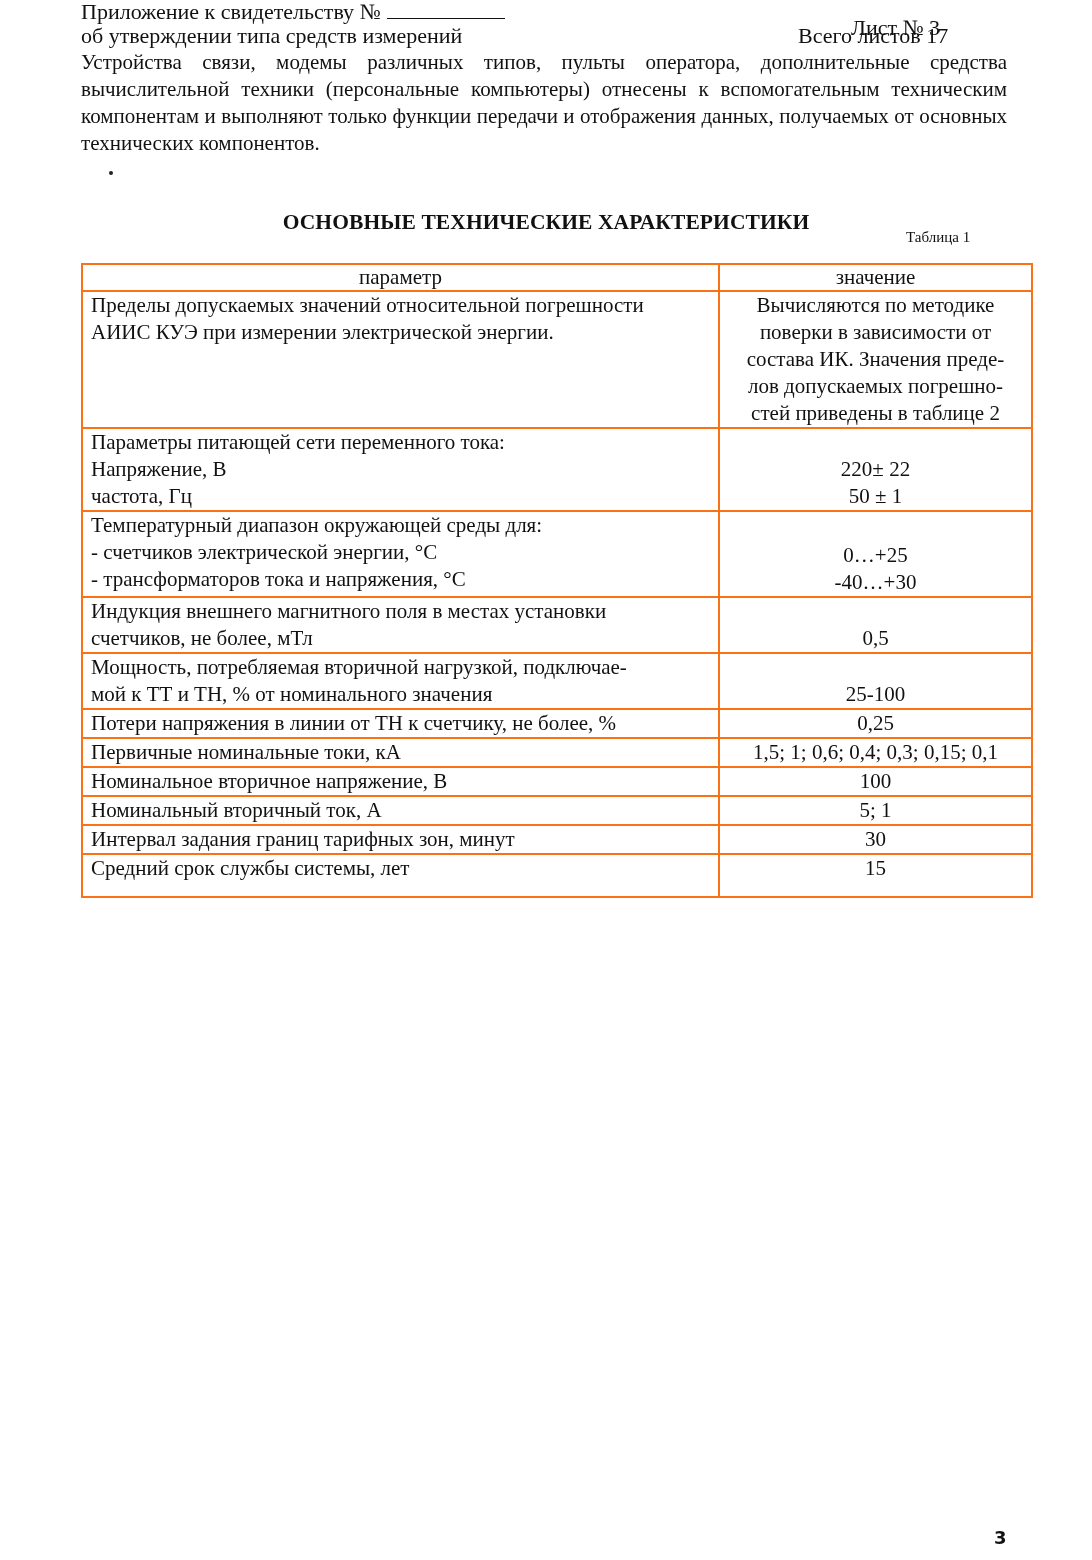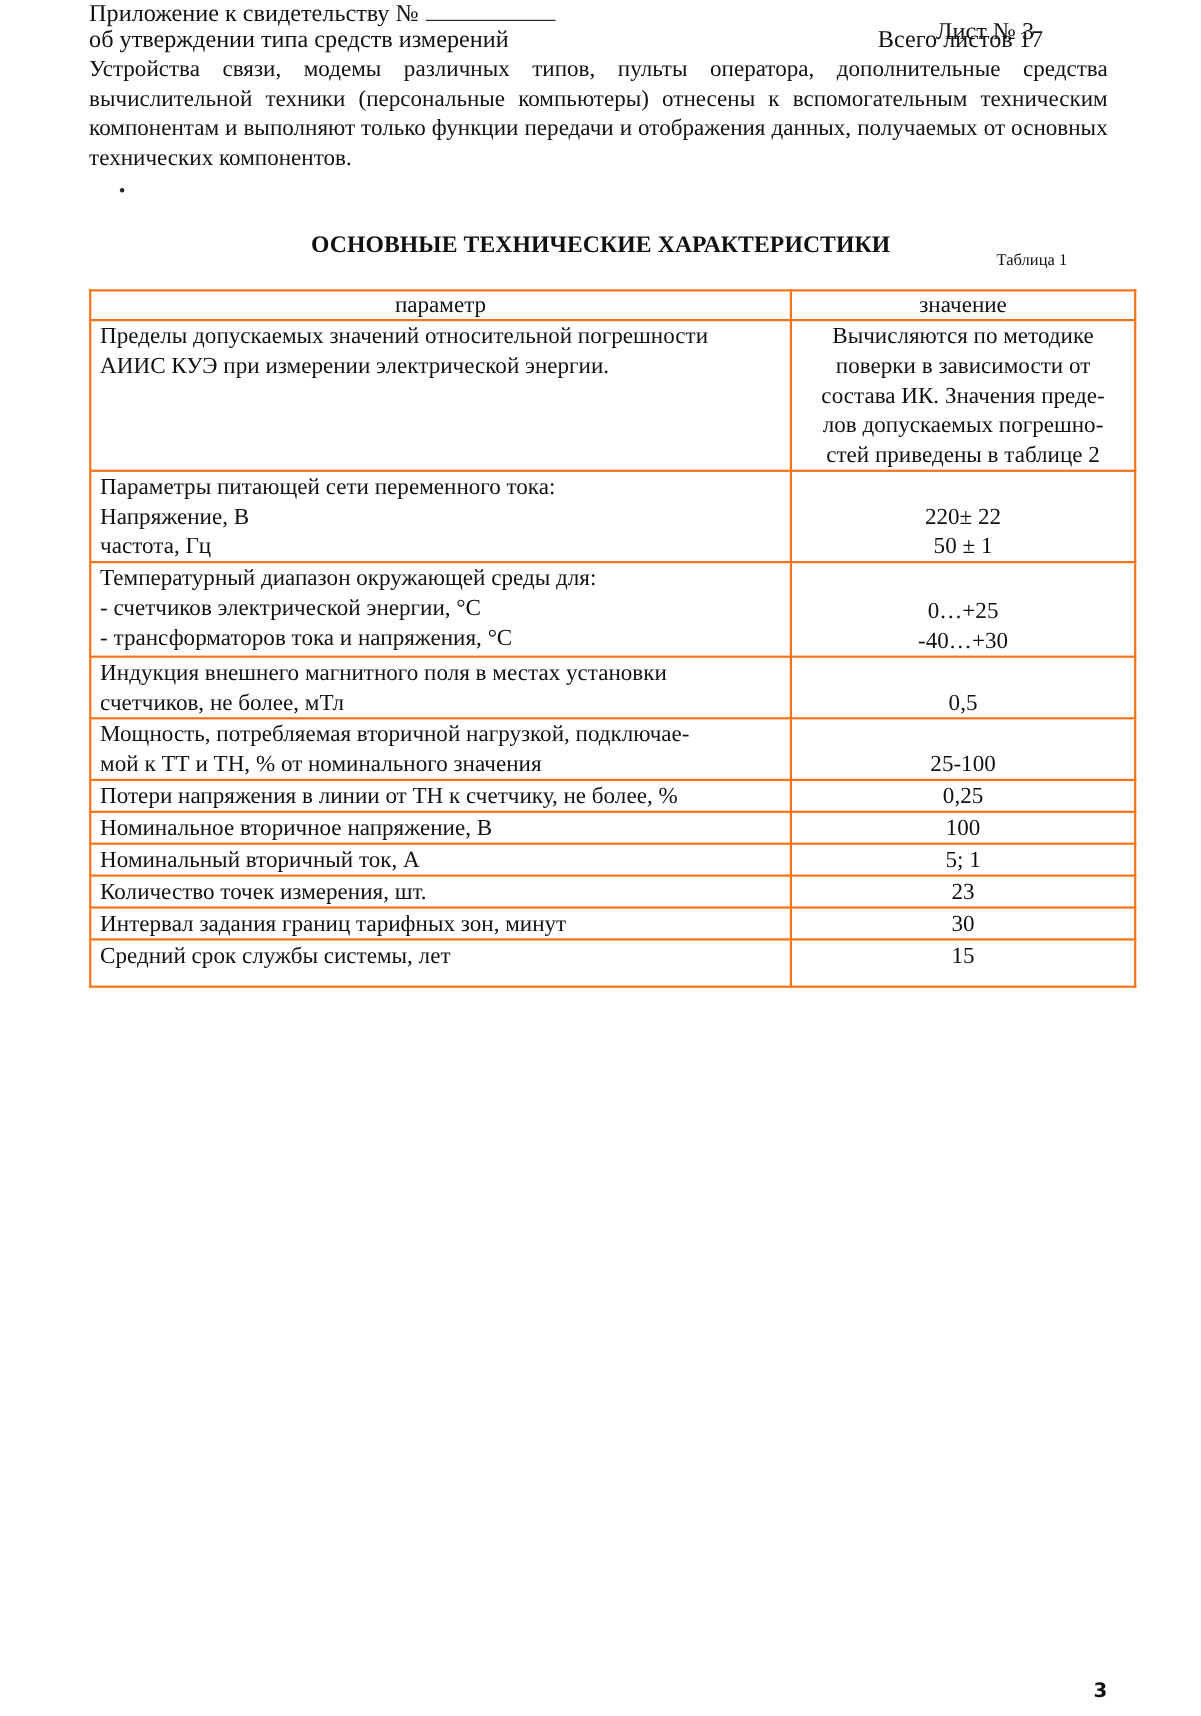--- a/index.html
+++ b/index.html
@@ -125,40 +125,40 @@
       <tr style="height: 28px;">
         <td>
           <span class="line">Потери напряжения в линии от ТН к счетчику, не более, %</span>
         </td>
         <td class="val top">
           <span class="line">0,25</span>
         </td>
       </tr>
       <tr style="height: 28px;">
         <td>
+          <span class="line">Первичные номинальные токи, кА</span>
+        </td>
+        <td class="val top">
+          <span class="line">1,5; 1; 0,6; 0,4; 0,3; 0,15; 0,1</span>
+        </td>
+      </tr>
+      <tr style="height: 28px;">
+        <td>
           <span class="line">Номинальное вторичное напряжение, В</span>
         </td>
         <td class="val top">
           <span class="line">100</span>
         </td>
       </tr>
       <tr style="height: 28px;">
         <td>
           <span class="line">Номинальный вторичный ток, А</span>
         </td>
         <td class="val top">
           <span class="line">5; 1</span>
-        </td>
-      </tr>
-      <tr style="height: 28px;">
-        <td>
-          <span class="line">Количество точек измерения, шт.</span>
-        </td>
-        <td class="val top">
-          <span class="line">23</span>
         </td>
       </tr>
       <tr style="height: 27px;">
         <td>
           <span class="line">Интервал задания границ тарифных зон, минут</span>
         </td>
         <td class="val top">
           <span class="line">30</span>
         </td>
       </tr>

